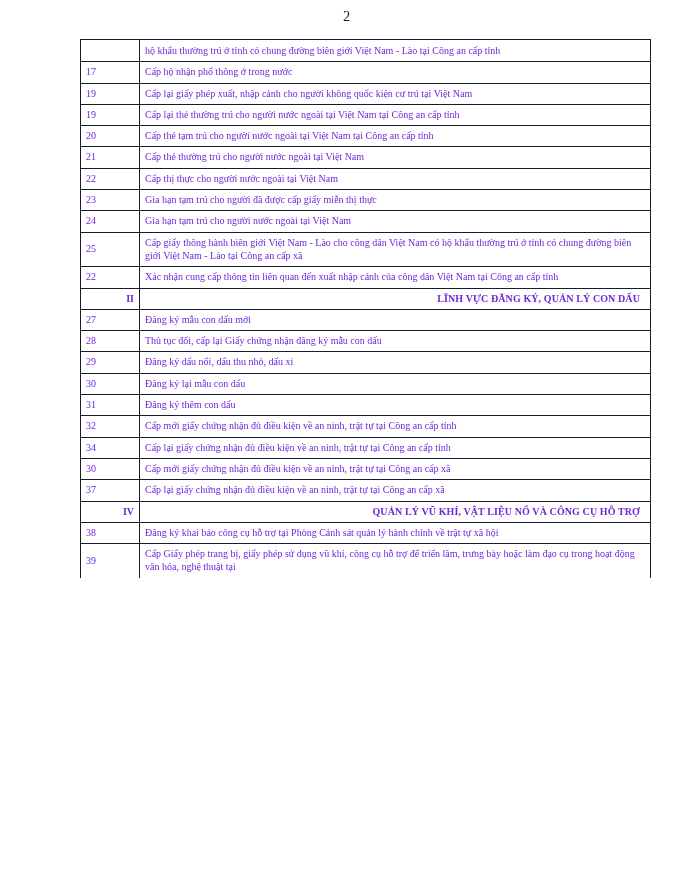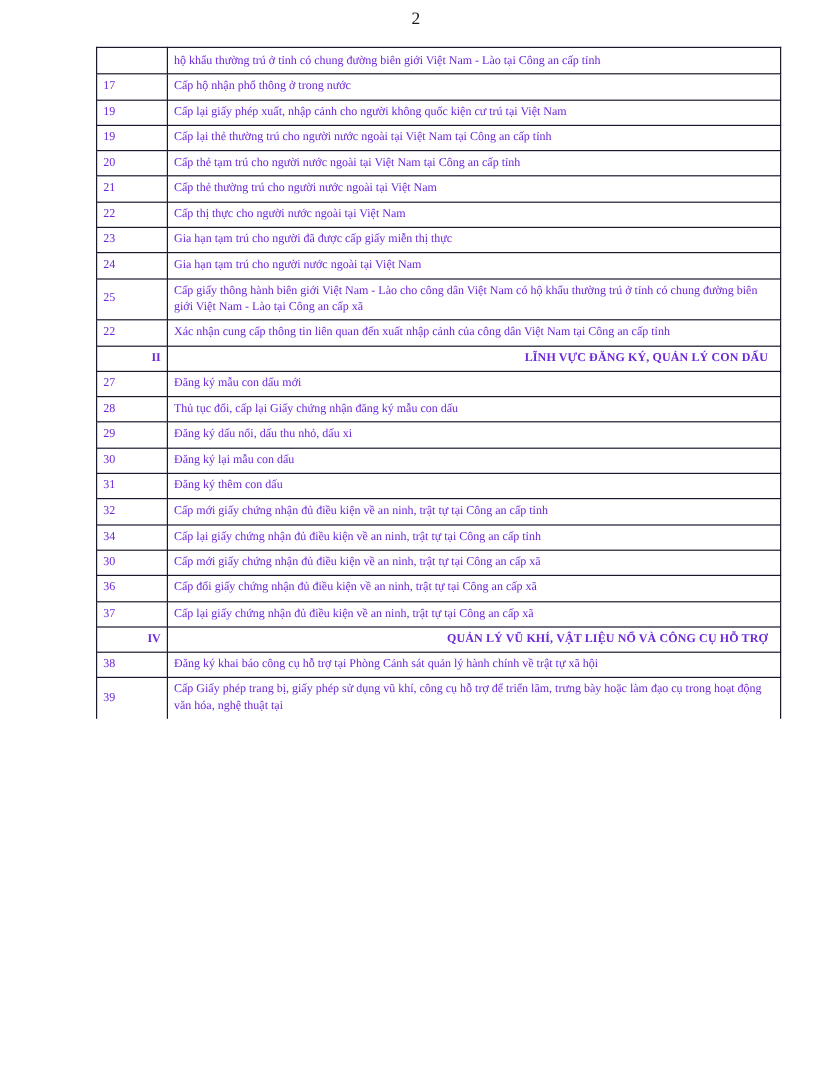--- a/index.html
+++ b/index.html
@@ -157,24 +157,20 @@
           </tr>
           <tr>
             <td class="num">34</td>
             <td class="txt">Cấp lại giấy chứng nhận đủ điều kiện về an ninh, trật tự tại Công an cấp tỉnh</td>
           </tr>
           <tr>
             <td class="num">30</td>
             <td class="txt">Cấp mới giấy chứng nhận đủ điều kiện về an ninh, trật tự tại Công an cấp xã</td>
           </tr>
           <tr>
-            <td class="num">36</td>
-            <td class="txt">Cấp đổi giấy chứng nhận đủ điều kiện về an ninh, trật tự tại Công an cấp xã</td>
-          </tr>
-          <tr>
             <td class="num">37</td>
             <td class="txt">Cấp lại giấy chứng nhận đủ điều kiện về an ninh, trật tự tại Công an cấp xã</td>
           </tr>
           <tr class="section">
             <td class="num">IV</td>
             <td class="txt">QUẢN LÝ VŨ KHÍ, VẬT LIỆU NỔ VÀ CÔNG CỤ HỖ TRỢ</td>
           </tr>
           <tr>
             <td class="num">38</td>
             <td class="txt">Đăng ký khai báo công cụ hỗ trợ tại Phòng Cảnh sát quản lý hành chính về trật tự xã hội</td>

